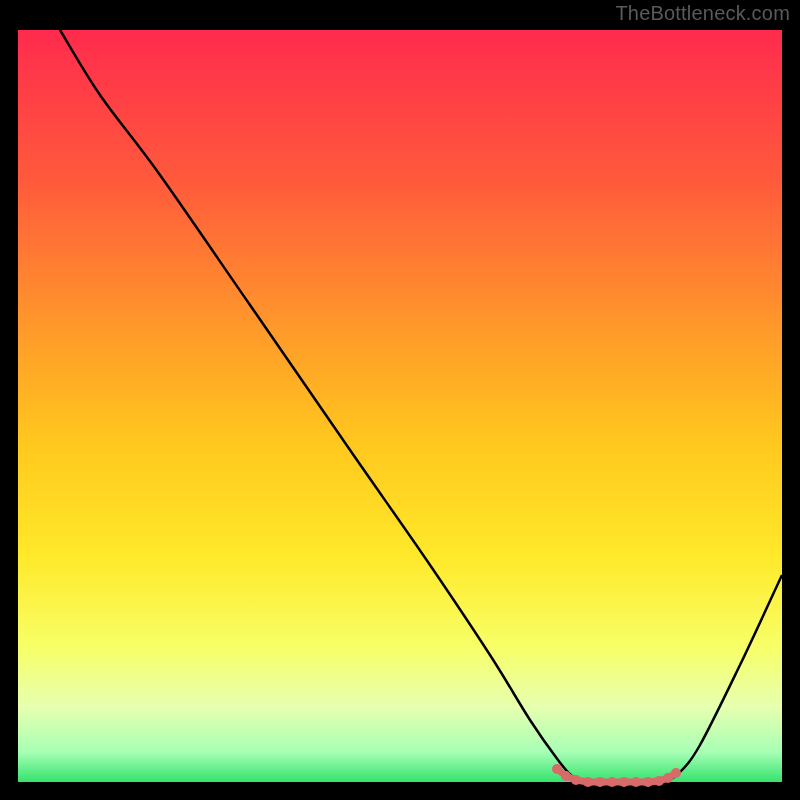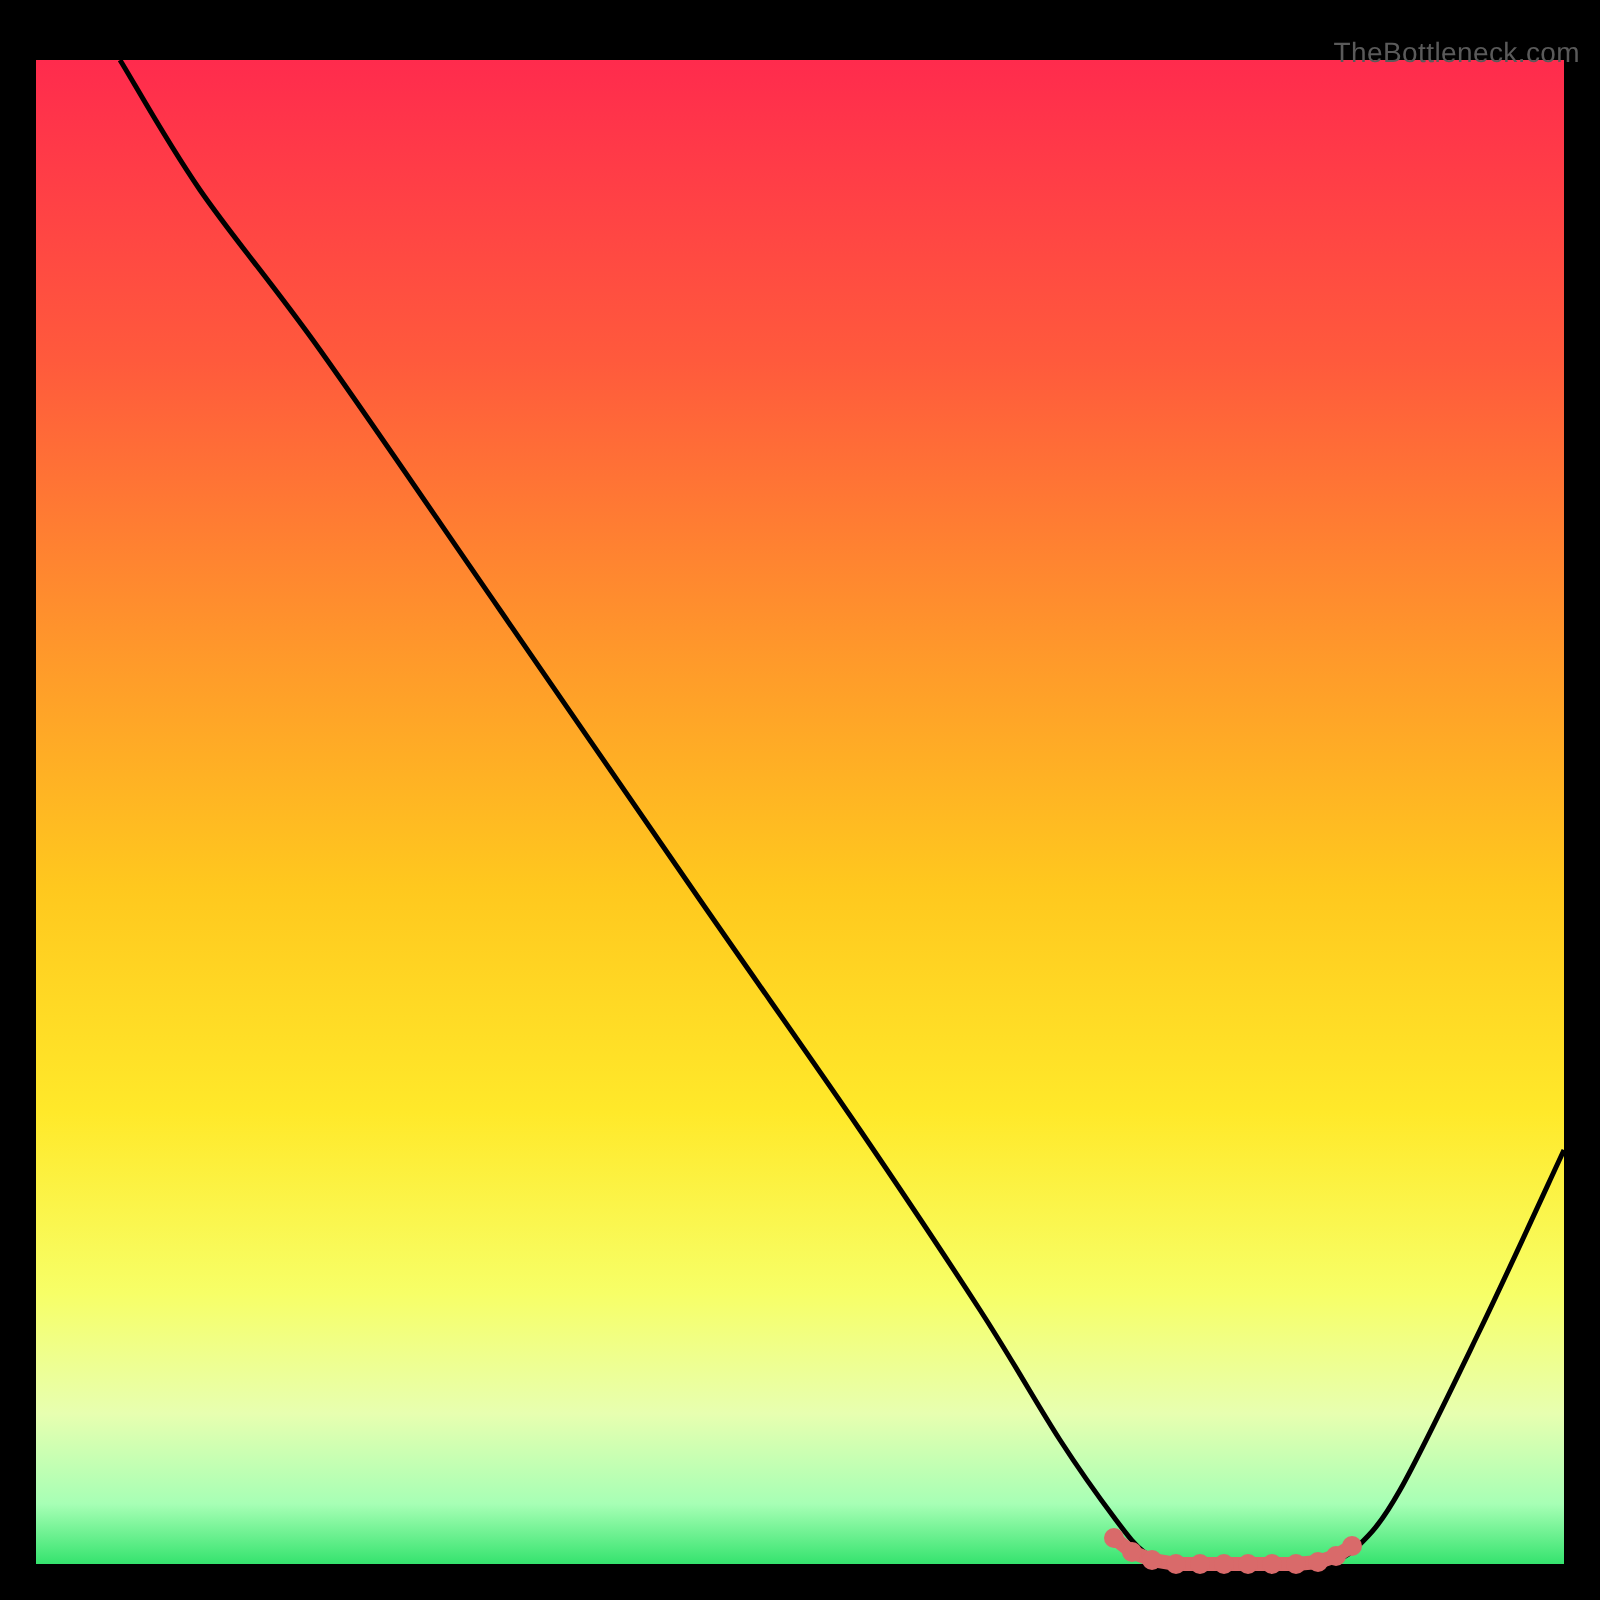--- a/index.html
+++ b/index.html
@@ -15,25 +15,24 @@
     position: relative;
     width: 800px;
     height: 800px;
     background: #000;
   }
   .watermark {
     position: absolute;
     top: 2px;
     right: 10px;
     color: #5a5a5a;
-    font-size: 14px;
+    font-size: 20px;
     font-weight: 500;
     letter-spacing: 0.2px;
     z-index: 10;
-    margin-top: 16px;
   }
   svg {
     position: absolute;
     top: 0;
     left: 0;
     display: block;
   }
 </style>
 </head>
 <body>

